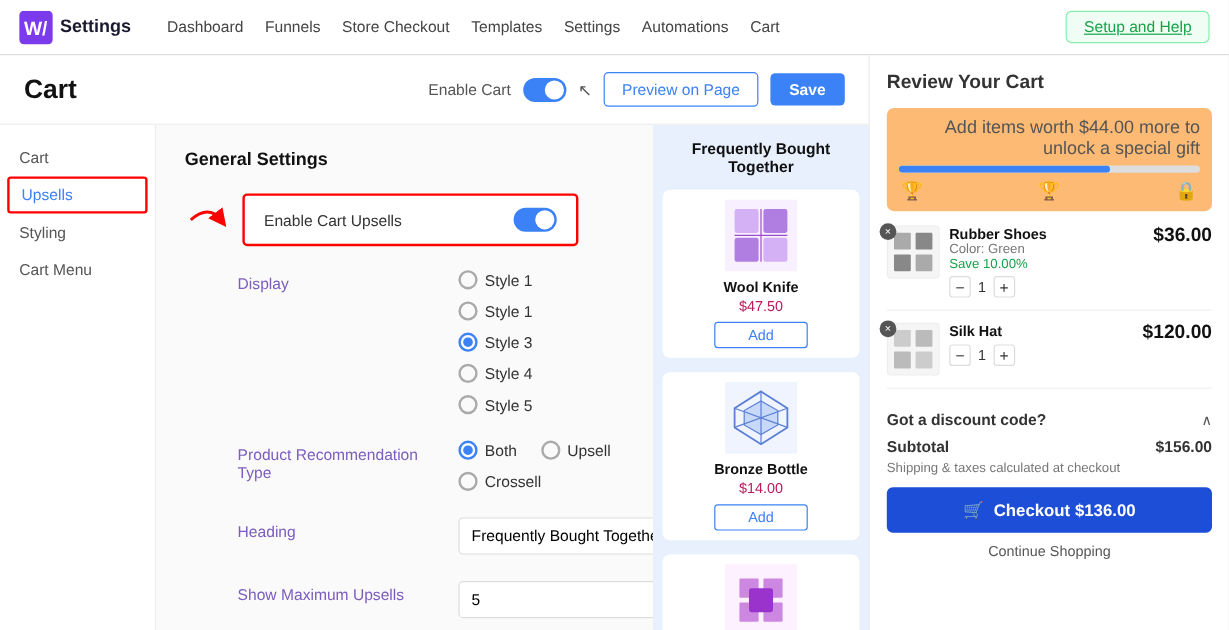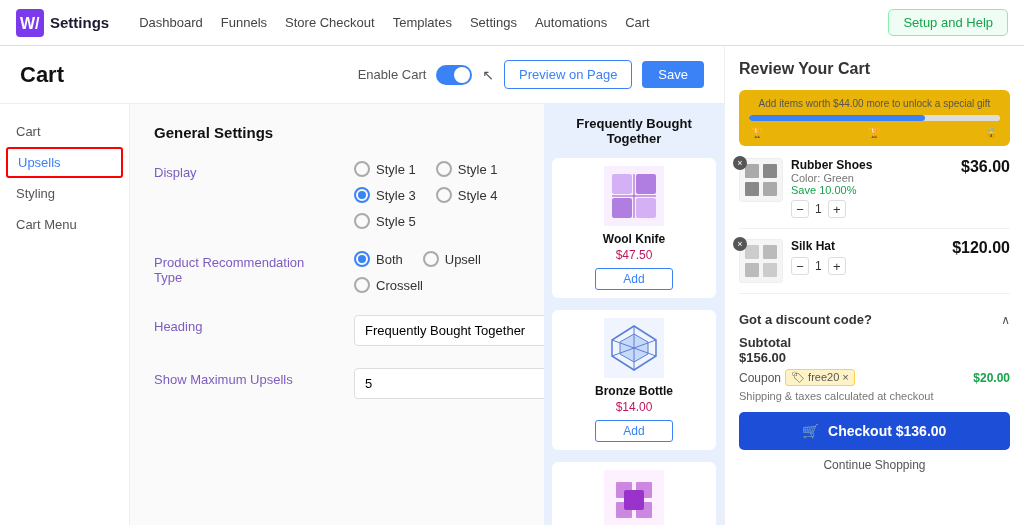--- a/index.html
+++ b/index.html
@@ -40,20 +40,21 @@
       cursor: pointer;
     }
     .setup-btn {
       background: #f0fdf4;
       border: 1px solid #86efac;
       color: #16a34a;
       padding: 5px 14px;
       border-radius: 5px;
       font-size: 13px;
       cursor: pointer;
+      text-decoration: underline;
     }
 
     
     .main-wrapper {
       display: flex;
       height: calc(100vh - 46px);
       overflow: hidden;
     }
 
     
@@ -115,20 +116,21 @@
       cursor: pointer;
     }
     .save-btn {
       background: #3b82f6;
       color: #fff;
       border: none;
       padding: 6px 16px;
       border-radius: 4px;
       font-size: 13px;
       cursor: pointer;
+      font-weight: bold;
     }
 
     
     .content-body {
       display: flex;
       flex: 1;
       overflow: hidden;
     }
 
     
@@ -164,21 +166,22 @@
       font-weight: 600;
       margin-bottom: 20px;
       color: #111;
     }
 
     
     .setting-row {
       display: flex;
       align-items: flex-start;
       margin-bottom: 22px;
-      gap: 40px;
+      gap: 24px;
+      margin-left: 44px;
     }
     .setting-label {
       width: 160px;
       color: #7c5cbf;
       font-size: 13px;
       flex-shrink: 0;
       padding-top: 4px;
     }
     .setting-control {
       flex: 1;
@@ -305,27 +308,27 @@
       overflow-y: auto;
       display: flex;
       flex-direction: column;
     }
     .cart-title {
       font-size: 16px;
       font-weight: 700;
       margin-bottom: 12px;
     }
     .progress-section {
-      background: #eab308;
+      background: #fdba74;
       border-radius: 6px;
       padding: 8px 10px;
       margin-bottom: 12px;
-      font-size: 10px;
+      font-size: 15px;
       color: #555;
-      text-align: center;
+      text-align: right;
     }
     .progress-bar-track {
       height: 6px;
       background: #ddd;
       border-radius: 3px;
       margin: 6px 0;
       overflow: hidden;
       position: relative;
     }
     .progress-bar-fill {
@@ -431,21 +434,20 @@
     }
     .chevron {
       font-size: 12px;
       color: #555;
     }
 
     .subtotal-row {
       display: flex;
       justify-content: space-between;
       margin-bottom: 4px;
-      flex-direction: column;
     }
     .subtotal-label { font-size: 13px; font-weight: 600; }
     .subtotal-amount { font-size: 13px; font-weight: 600; }
     .coupon-row {
       display: flex;
       justify-content: space-between;
       margin-bottom: 4px;
       align-items: center;
     }
     .coupon-label { font-size: 12px; color: #555; display: flex; align-items: center; gap: 4px; }
@@ -527,20 +529,35 @@
       <div class="sidebar">
         <div class="sidebar-item">Cart</div>
         <div class="sidebar-item active">Upsells</div>
         <div class="sidebar-item">Styling</div>
         <div class="sidebar-item">Cart Menu</div>
       </div>
 
       <div class="settings-area">
         <div class="section-title">General Settings</div>
 
+        <div style="display:flex; align-items:center; gap:8px; margin-bottom:20px;">
+
+          <svg width="40" height="30" viewBox="0 0 40 30">
+            <defs>
+                <marker id="ah1" markerWidth="6" markerHeight="6" refX="3" refY="3" orient="auto">
+                  <path d="M0,0 L6,3 L0,6 Z" fill="red"></path>
+                </marker>
+              </defs>
+            <path d="M5,15 Q20,2 30,15" stroke="red" stroke-width="2.5" fill="none" marker-end="url(#ah1)"></path>
+          </svg>
+          <div class="enable-upsells-box">
+            <span class="enable-upsells-label">Enable Cart Upsells</span>
+            <div class="toggle" style="margin-left:auto;"></div>
+          </div>
+        </div>
 
         <div class="setting-row">
           <div class="setting-label">Display</div>
           <div class="setting-control">
             <div class="radio-group">
               <div class="radio-item">
                 <div class="radio-circle"></div>
                 <span class="radio-label">Style 1</span>
               </div>
               <div class="radio-item">
@@ -710,31 +727,20 @@
     <div class="discount-section">
       <span class="discount-label">Got a discount code?</span>
       <span class="chevron">∧</span>
     </div>
 
     <div class="subtotal-row">
       <span class="subtotal-label">Subtotal</span>
       <span class="subtotal-amount">$156.00</span>
     </div>
 
-    <div class="coupon-row">
-      <span class="coupon-label">
-        <span>Coupon</span>
-        <span class="coupon-badge">
-          🏷
-          <span>free20</span>
-          <span class="coupon-close">×</span>
-        </span>
-      </span>
-      <span class="coupon-amount">$20.00</span>
-    </div>
 
     <div class="shipping-note">Shipping &amp; taxes calculated at checkout</div>
 
     <button class="checkout-btn">
       <span>🛒</span>
       <span>Checkout $136.00</span>
     </button>
 
     <div class="continue-shopping">Continue Shopping</div>
   </div>

